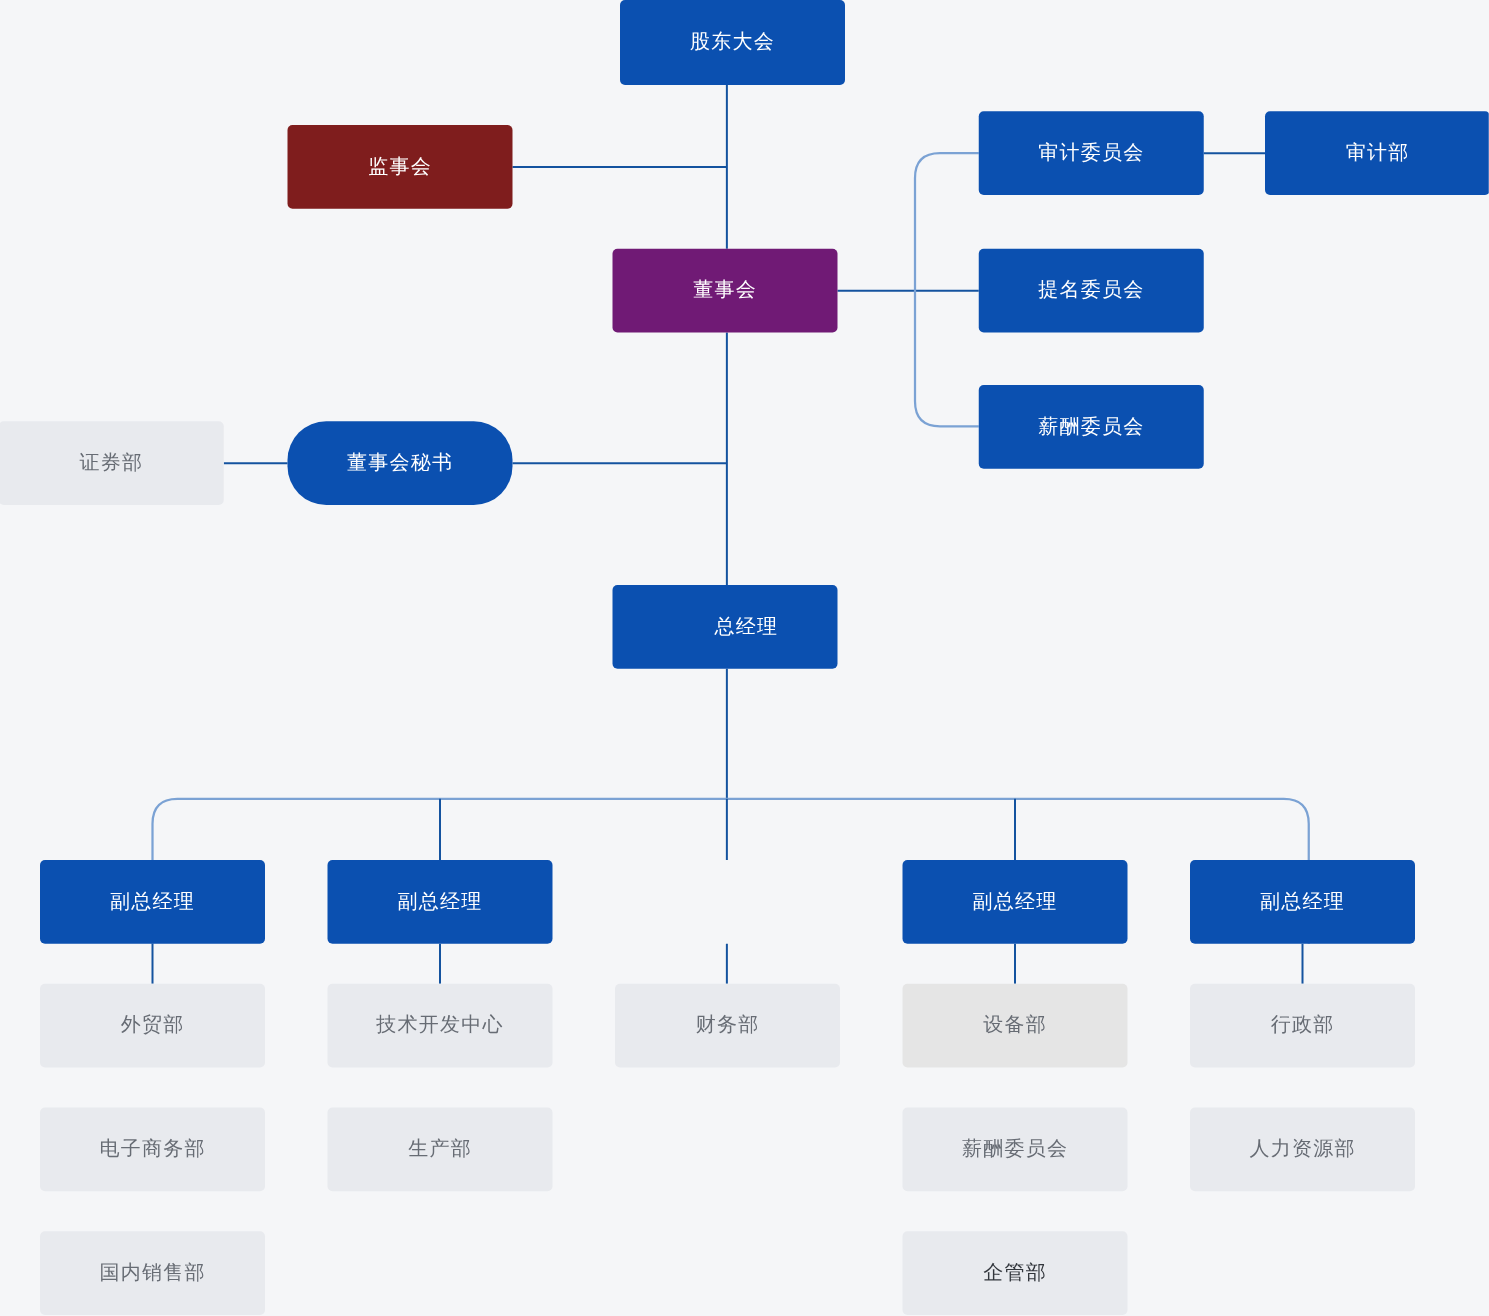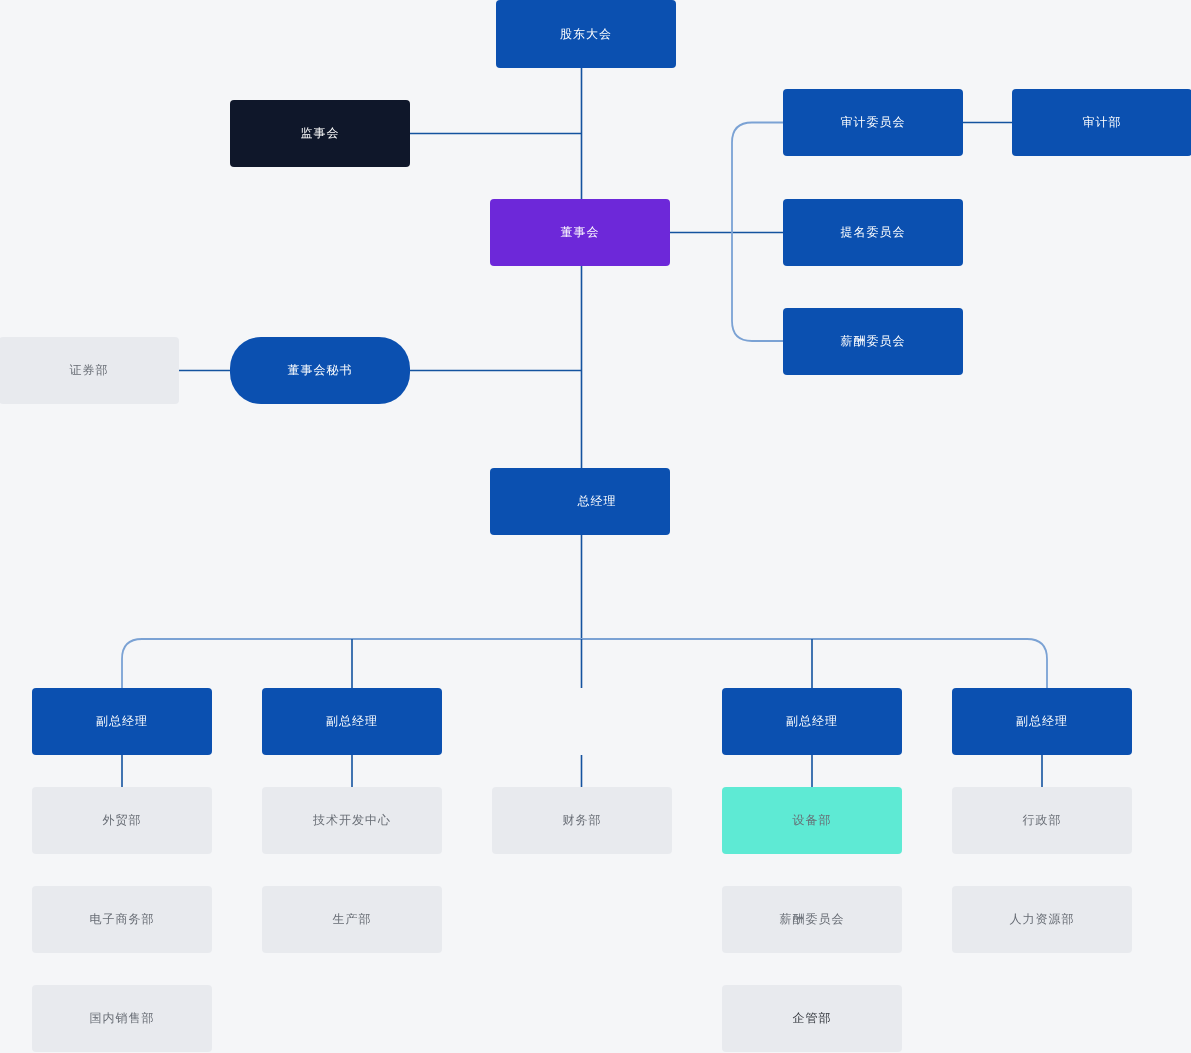--- a/index.html
+++ b/index.html
@@ -27,21 +27,21 @@
     height: 1053px;
     pointer-events: none;
   }
   .node {
     position: absolute;
     box-sizing: border-box;
     border-radius: 4px;
     display: flex;
     align-items: center;
     justify-content: center;
-    font-size: 12px;
+    font-size: 16px;
     letter-spacing: 1px;
     line-height: 1.2;
     white-space: nowrap;
     z-index: 2;
   }
   .node.primary {
     background: #0b50b0;
     color: #ffffff;
   }
   .node.secondary {
@@ -81,37 +81,37 @@
     <line x1="812" y1="639" x2="812" y2="688" stroke="#14539f" stroke-width="1.6"></line>
 
     <line x1="122" y1="755" x2="122" y2="787" stroke="#14539f" stroke-width="1.6"></line>
     <line x1="352" y1="755" x2="352" y2="787" stroke="#14539f" stroke-width="1.6"></line>
     <line x1="581.5" y1="755" x2="581.5" y2="787" stroke="#14539f" stroke-width="1.6"></line>
     <line x1="812" y1="755" x2="812" y2="787" stroke="#14539f" stroke-width="1.6"></line>
     <line x1="1042" y1="755" x2="1042" y2="787" stroke="#14539f" stroke-width="1.6"></line>
   </svg>
 
   <div class="node primary" style="left: 496px; top: 0px; width: 180px; height: 68px; background: rgb(11, 80, 176); color: rgb(255, 255, 255);">股东大会</div>
-  <div class="node primary" style="left: 230px; top: 100px; width: 180px; height: 67px; background: #0f172a; color: rgb(255, 255, 255);">监事会</div>
-  <div class="node primary" style="left: 490px; top: 199px; width: 180px; height: 67px; background: #6d28d9; color: rgb(255, 255, 255);">董事会</div>
+  <div class="node primary" style="left: 230px; top: 100px; width: 180px; height: 67px; background: #7f1d1d; color: rgb(255, 255, 255);">监事会</div>
+  <div class="node primary" style="left: 490px; top: 199px; width: 180px; height: 67px; background: #701a75; color: rgb(255, 255, 255);">董事会</div>
   <div class="node primary" style="left: 783px; top: 89px; width: 180px; height: 67px; background: rgb(11, 80, 176); color: rgb(255, 255, 255);">审计委员会</div>
   <div class="node primary" style="left: 1012px; top: 89px; width: 180px; height: 67px; background: rgb(11, 80, 176); color: rgb(255, 255, 255);">审计部</div>
   <div class="node primary" style="left: 783px; top: 199px; width: 180px; height: 67px; background: rgb(11, 80, 176); color: rgb(255, 255, 255);">提名委员会</div>
   <div class="node primary" style="left: 783px; top: 308px; width: 180px; height: 67px; background: rgb(11, 80, 176); color: rgb(255, 255, 255);">薪酬委员会</div>
   <div class="node secondary" style="left: -1px; top: 337px; width: 180px; height: 67px; background: rgb(232, 234, 238); color: rgb(103, 108, 116);">证券部</div>
   <div class="node primary" style="left: 230px; top: 337px; width: 180px; height: 67px; background: rgb(11, 80, 176); color: rgb(255, 255, 255); border-radius: 31px;">董事会秘书</div>
   <div class="node primary" style="left: 490px; top: 468px; width: 180px; height: 67px; background: rgb(11, 80, 176); color: rgb(255, 255, 255); padding-left: 34px;">总经理</div>
   <div class="node primary" style="left: 32px; top: 688px; width: 180px; height: 67px; background: rgb(11, 80, 176); color: rgb(255, 255, 255);">副总经理</div>
   <div class="node primary" style="left: 262px; top: 688px; width: 180px; height: 67px; background: rgb(11, 80, 176); color: rgb(255, 255, 255);">副总经理</div>
   <div class="node primary" style="left: 722px; top: 688px; width: 180px; height: 67px; background: rgb(11, 80, 176); color: rgb(255, 255, 255);">副总经理</div>
   <div class="node primary" style="left: 952px; top: 688px; width: 180px; height: 67px; background: rgb(11, 80, 176); color: rgb(255, 255, 255);">副总经理</div>
   <div class="node secondary" style="left: 32px; top: 787px; width: 180px; height: 67px; background: rgb(232, 234, 238); color: rgb(103, 108, 116);">外贸部</div>
   <div class="node secondary" style="left: 262px; top: 787px; width: 180px; height: 67px; background: rgb(232, 234, 238); color: rgb(103, 108, 116);">技术开发中心</div>
   <div class="node secondary" style="left: 492px; top: 787px; width: 180px; height: 67px; background: rgb(232, 234, 238); color: rgb(103, 108, 116);">财务部</div>
-  <div class="node secondary" style="left: 722px; top: 787px; width: 180px; height: 67px; background: #5eead4; color: rgb(103, 108, 116);">设备部</div>
+  <div class="node secondary" style="left: 722px; top: 787px; width: 180px; height: 67px; background: #e5e5e5; color: rgb(103, 108, 116);">设备部</div>
   <div class="node secondary" style="left: 952px; top: 787px; width: 180px; height: 67px; background: rgb(232, 234, 238); color: rgb(103, 108, 116);">行政部</div>
   <div class="node secondary" style="left: 32px; top: 886px; width: 180px; height: 67px; background: rgb(232, 234, 238); color: rgb(103, 108, 116);">电子商务部</div>
   <div class="node secondary" style="left: 262px; top: 886px; width: 180px; height: 67px; background: rgb(232, 234, 238); color: rgb(103, 108, 116);">生产部</div>
   <div class="node secondary" style="left: 722px; top: 886px; width: 180px; height: 67px; background: rgb(232, 234, 238); color: rgb(103, 108, 116);">薪酬委员会</div>
   <div class="node secondary" style="left: 952px; top: 886px; width: 180px; height: 67px; background: rgb(232, 234, 238); color: rgb(103, 108, 116);">人力资源部</div>
   <div class="node secondary" style="left: 32px; top: 985px; width: 180px; height: 67px; background: rgb(232, 234, 238); color: rgb(103, 108, 116);">国内销售部</div>
   <div class="node secondary emphasis" style="left: 722px; top: 985px; width: 180px; height: 67px; background: rgb(232, 234, 238); color: rgb(50, 54, 60);">企管部</div>
 
 </div>
 

